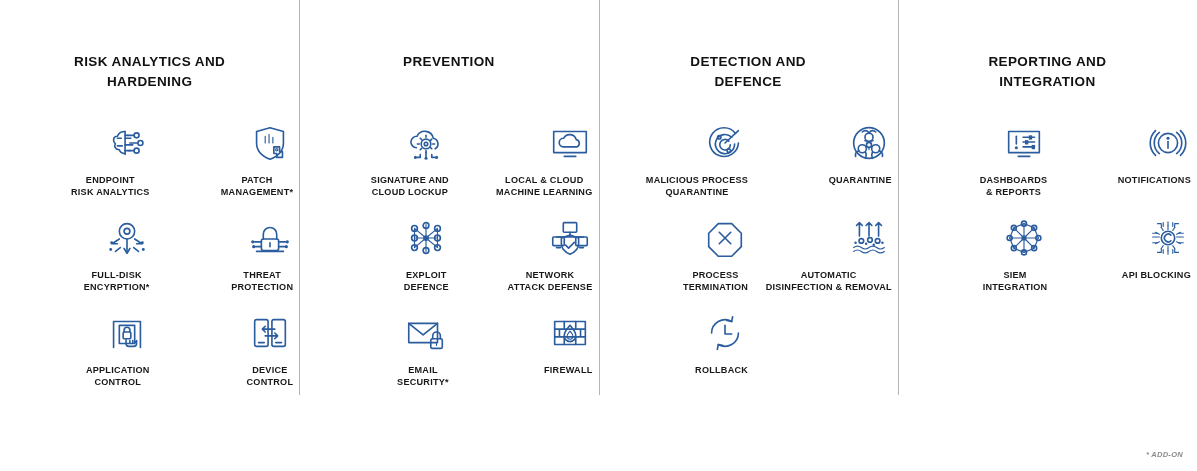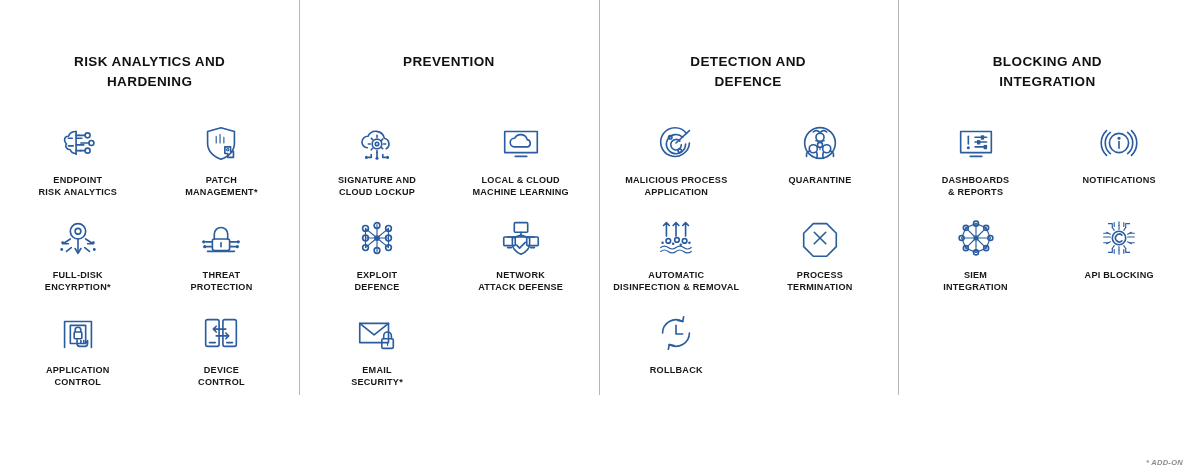--- a/index.html
+++ b/index.html
@@ -45,21 +45,21 @@
   .grid {
     display: flex;
     flex-wrap: wrap;
     margin-top: 22px;
     padding: 0 6px;
   }
   .cell {
     width: 50%;
     display: flex;
     flex-direction: column;
-    align-items: center;
+    align-items: flex-end;
     height: 95px;
     padding-top: 4px;
   }
   .cell.empty { visibility: hidden; }
   .icon {
     width: 46px; height: 46px;
     display: flex; align-items: center; justify-content: center;
   }
   .icon svg { width: 46px; height: 46px; display: block; }
   .cell-label {
@@ -67,21 +67,21 @@
     font-size: 9.1px;
     font-weight: bold;
     color: #17171a;
     text-align: center;
     line-height: 1.35;
     letter-spacing: 0.25px;
     white-space: pre-line;
   }
   .footnote {
     position: absolute;
-    right: 14px; bottom: 4px;
+    right: 14px; bottom: 12px;
     font-size: 7.5px;
     font-style: italic;
     font-weight: bold;
     color: #8a8a8a;
     letter-spacing: 0.3px;
   }
   
   .s {
     fill: none;
     stroke: #2a5c9e;
@@ -277,20 +277,31 @@
               <path class="s" d="M6 14l15 12 15-12"></path>
               <path class="s" d="M31 30v-3a4 4 0 0 1 8 0v3"></path>
               <rect class="s" x="29" y="30" width="12" height="10" rx="1.5" fill="#ffffff"></rect>
               <path class="sl" d="M35 34v3"></path>
             </svg>
           </div>
           <div class="cell-label">EMAIL
 SECURITY*</div>
         </div>
 
+        <div class="cell">
+          <div class="icon">
+            <svg viewBox="0 0 48 48">
+              <rect class="s" x="8" y="12" width="32" height="24"></rect>
+              <path class="s" d="M8 20h32M8 28h32M18 12v8M30 12v8M13 20v8M35 20v8M18 28v8M30 28v8"></path>
+              <path class="s" d="M24 16c-3 4-6 6-6 11a6 6 0 0 0 12 0c0-5-3-7-6-11z" fill="#ffffff"></path>
+              <path class="sl" d="M24 22c-1.5 2-3 3.2-3 5.5a3 3 0 0 0 6 0c0-2.3-1.5-3.5-3-5.5z"></path>
+            </svg>
+          </div>
+          <div class="cell-label">FIREWALL</div>
+        </div>
 
       </div>
     </div>
 
     <div class="col">
       <div class="col-head">DETECTION  AND
 DEFENCE</div>
       <div class="grid">
 
         <div class="cell">
@@ -298,39 +309,50 @@
             <svg viewBox="0 0 48 48">
               <path class="s" d="M35 14A15 15 0 1 0 38 24"></path>
               <path class="s" d="M31 18a10 10 0 1 0 3 7"></path>
               <path class="s" d="M28 22a5.5 5.5 0 1 0 1.5 4"></path>
               <path class="s" d="M24 24 L38 11"></path>
               <circle class="s" cx="18" cy="18" r="1.8"></circle>
               <circle class="s" cx="28" cy="32" r="1.8"></circle>
             </svg>
           </div>
           <div class="cell-label">MALICIOUS PROCESS
-APPLICATION</div>
+QUARANTINE</div>
         </div>
 
 
         <div class="cell">
           <div class="icon">
             <svg viewBox="0 0 48 48">
               <circle class="s" cx="24" cy="24" r="16"></circle>
               <circle class="s" cx="24" cy="18" r="4.2"></circle>
               <circle class="s" cx="17" cy="30" r="4.2"></circle>
               <circle class="s" cx="31" cy="30" r="4.2"></circle>
               <circle class="s" cx="24" cy="26" r="2.6"></circle>
               <path class="s" d="M24 13.5c-2-3-5-3-7-1M24 13.5c2-3 5-3 7-1"></path>
               <path class="s" d="M13.5 32c-3 1-4 3.5-3.5 6M34.5 32c3 1 4 3.5 3.5 6"></path>
               <path class="s" d="M20.5 33.5c1 2.5 1 4.5 0 6.5M27.5 33.5c-1 2.5-1 4.5 0 6.5"></path>
               <path class="sl" d="M22 22.5l-2.5-1M26 22.5l2.5-1M24 28.5v2.5"></path>
             </svg>
           </div>
           <div class="cell-label">QUARANTINE</div>
+        </div>
+
+        <div class="cell">
+          <div class="icon">
+            <svg viewBox="0 0 48 48">
+              <path class="s" d="M17 9h14l10 10v14L31 43H17L7 33V19z"></path>
+              <path class="s" stroke-width="2.6" d="M18 18l12 12M30 18L18 30"></path>
+            </svg>
+          </div>
+          <div class="cell-label">PROCESS
+TERMINATION</div>
         </div>
 
         <div class="cell">
           <div class="icon">
             <svg viewBox="0 0 48 48">
               <path class="s" d="M14 22V8M14 8l-3 3M14 8l3 3"></path>
               <path class="s" d="M24 22V8M24 8l-3 3M24 8l3 3"></path>
               <path class="s" d="M34 22V8M34 8l-3 3M34 8l3 3"></path>
               <circle class="s" cx="16" cy="27" r="2.4"></circle>
               <circle class="s" cx="25" cy="26" r="2.4"></circle>
@@ -343,46 +365,35 @@
               <path class="sl" d="M8 38q4-3 8 0t8 0 8 0 8 0"></path>
             </svg>
           </div>
           <div class="cell-label">AUTOMATIC
 DISINFECTION &amp; REMOVAL</div>
         </div>
 
         <div class="cell">
           <div class="icon">
             <svg viewBox="0 0 48 48">
-              <path class="s" d="M17 9h14l10 10v14L31 43H17L7 33V19z"></path>
-              <path class="s" stroke-width="2.6" d="M18 18l12 12M30 18L18 30"></path>
-            </svg>
-          </div>
-          <div class="cell-label">PROCESS
-TERMINATION</div>
-        </div>
-
-        <div class="cell">
-          <div class="icon">
-            <svg viewBox="0 0 48 48">
               <path class="s" d="M38 24a14 14 0 0 1-21 12"></path>
               <path class="s" d="M17 36l-1 5M17 36l5 1"></path>
               <path class="s" d="M10 24a14 14 0 0 1 21-12"></path>
               <path class="s" d="M31 12l1-5M31 12l-5-1"></path>
               <path class="s" d="M24 16v9h7"></path>
             </svg>
           </div>
           <div class="cell-label">ROLLBACK</div>
         </div>
 
       </div>
     </div>
 
     <div class="col">
-      <div class="col-head">BLOCKING  AND
+      <div class="col-head">REPORTING  AND
 INTEGRATION</div>
       <div class="grid">
 
         <div class="cell">
           <div class="icon">
             <svg viewBox="0 0 48 48">
               <rect class="s" x="8" y="12" width="32" height="22"></rect>
               <path class="s" stroke-width="2.4" d="M16 17v8"></path>
               <circle class="sf" cx="16" cy="29" r="1.6"></circle>
               <path class="s" d="M23 18h12M23 23h12M23 28h12"></path>

